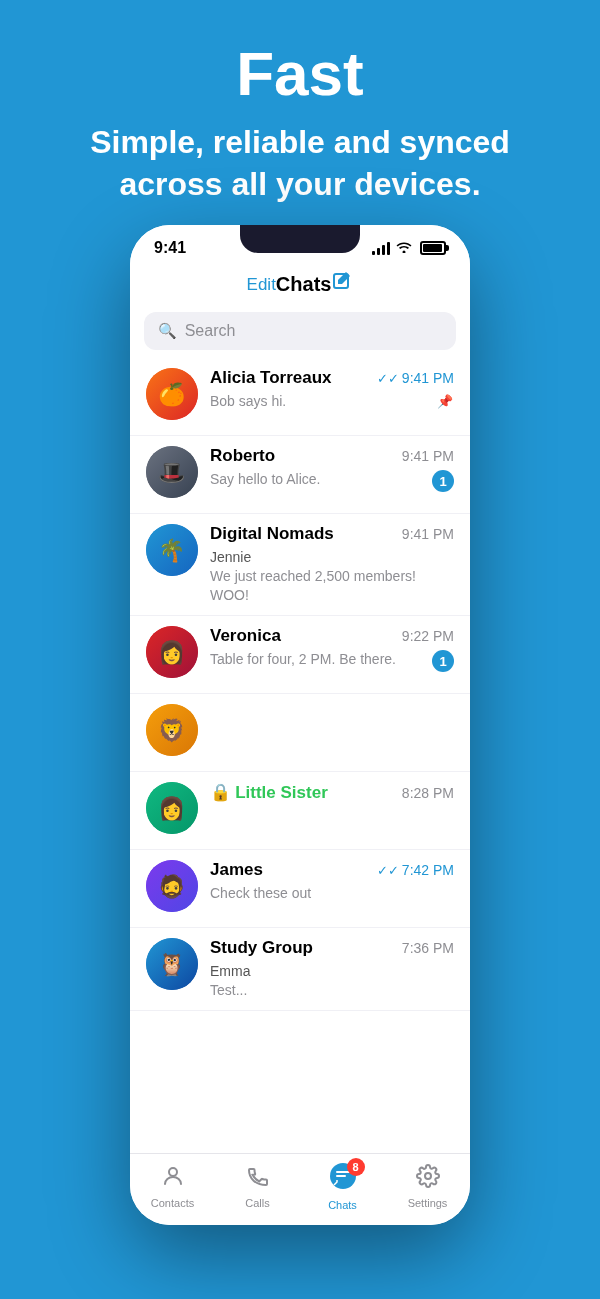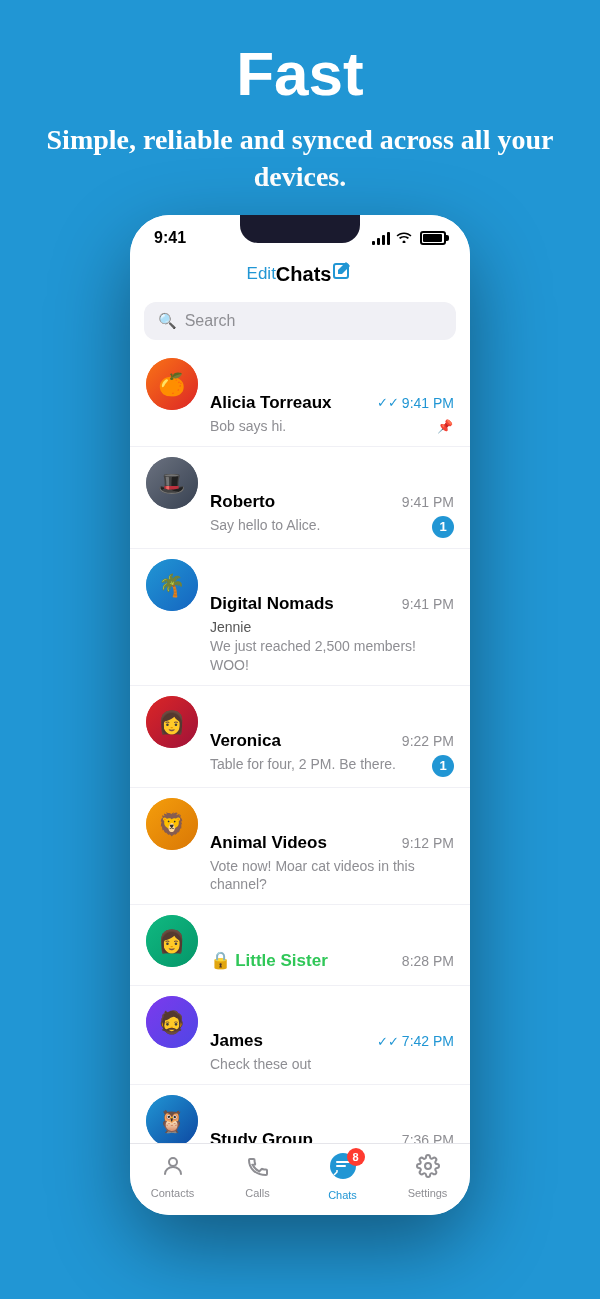--- a/index.html
+++ b/index.html
@@ -20,25 +20,24 @@
       color: white;
     }
     .hero-title {
       font-size: 62px;
       font-weight: 900;
       color: white;
       line-height: 1.1;
       margin-bottom: 14px;
     }
     .hero-subtitle {
-      font-size: 28px;
+      font-size: 32px;
       font-weight: 700;
       color: white;
       line-height: 1.3;
-      font-family: Liberation Serif, serif;
     }
 
     
     .phone-frame {
       width: 340px;
       height: 1000px;
       background: #1a1a2e;
       border-radius: 50px;
       padding: 0;
       position: relative;
@@ -202,21 +201,20 @@
     }
     .chat-content {
       flex: 1;
       min-width: 0;
     }
     .chat-header {
       display: flex;
       justify-content: space-between;
       align-items: center;
       margin-bottom: 4px;
-      margin-top: 35px;
     }
     .chat-name {
       font-size: 17px;
       font-weight: 600;
       color: black;
       display: flex;
       align-items: center;
       gap: 4px;
     }
     .chat-name.locked {
@@ -496,27 +494,20 @@
           <svg width="52" height="52" viewBox="0 0 52 52">
             <circle cx="26" cy="26" r="26" fill="url(#g4)"></circle>
             <defs>
                 <linearGradient id="g4" x1="0%" y1="0%" x2="100%" y2="100%">
                   <stop offset="0%" stop-color="#f59e0b"></stop>
                   <stop offset="100%" stop-color="#d97706"></stop>
                 </linearGradient>
               </defs>
             <text x="26" y="34" text-anchor="middle" font-size="22" fill="white">🦁</text>
           </svg>
-        </div>
-        <div class="chat-content">
-          <div class="chat-header">
-            <span class="chat-name">Animal Videos</span>
-            <span class="chat-time">9:12 PM</span>
-          </div>
-          <span class="chat-preview">Vote now! Moar cat videos in this channel?</span>
         </div>
       </div>
 
       <div class="chat-item">
         <div class="chat-avatar avatar-sister">
           <svg width="52" height="52" viewBox="0 0 52 52">
             <circle cx="26" cy="26" r="26" fill="url(#g5)"></circle>
             <defs>
                 <linearGradient id="g5" x1="0%" y1="0%" x2="100%" y2="100%">
                   <stop offset="0%" stop-color="#10b981"></stop>

